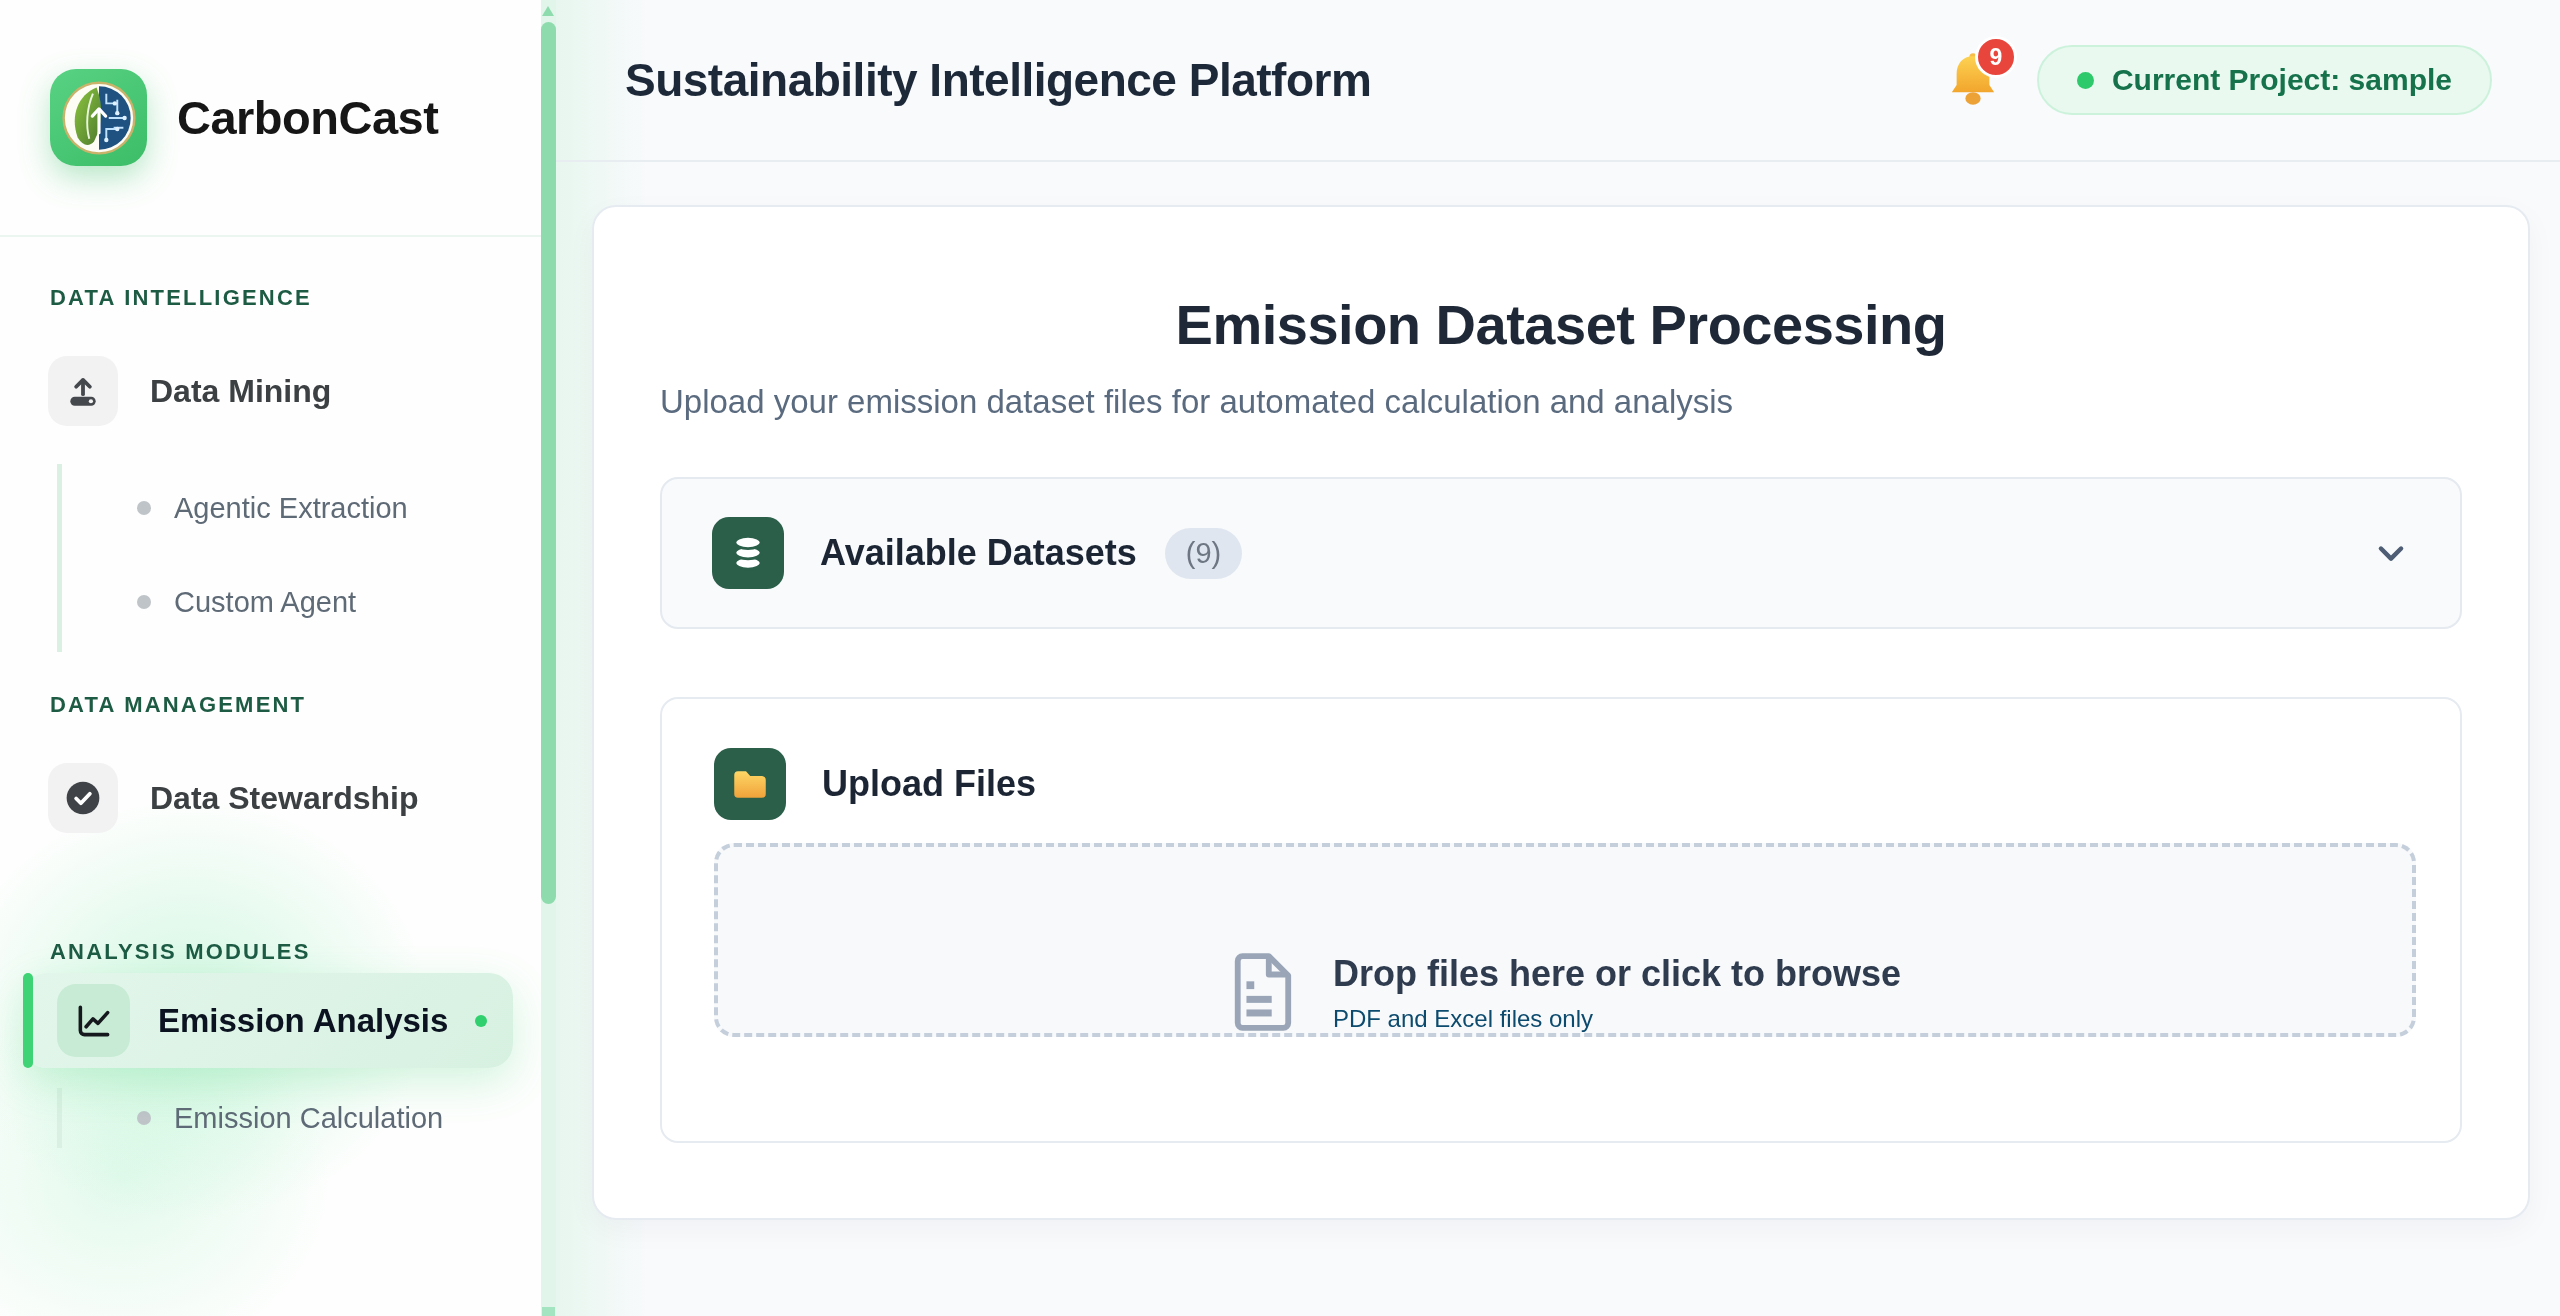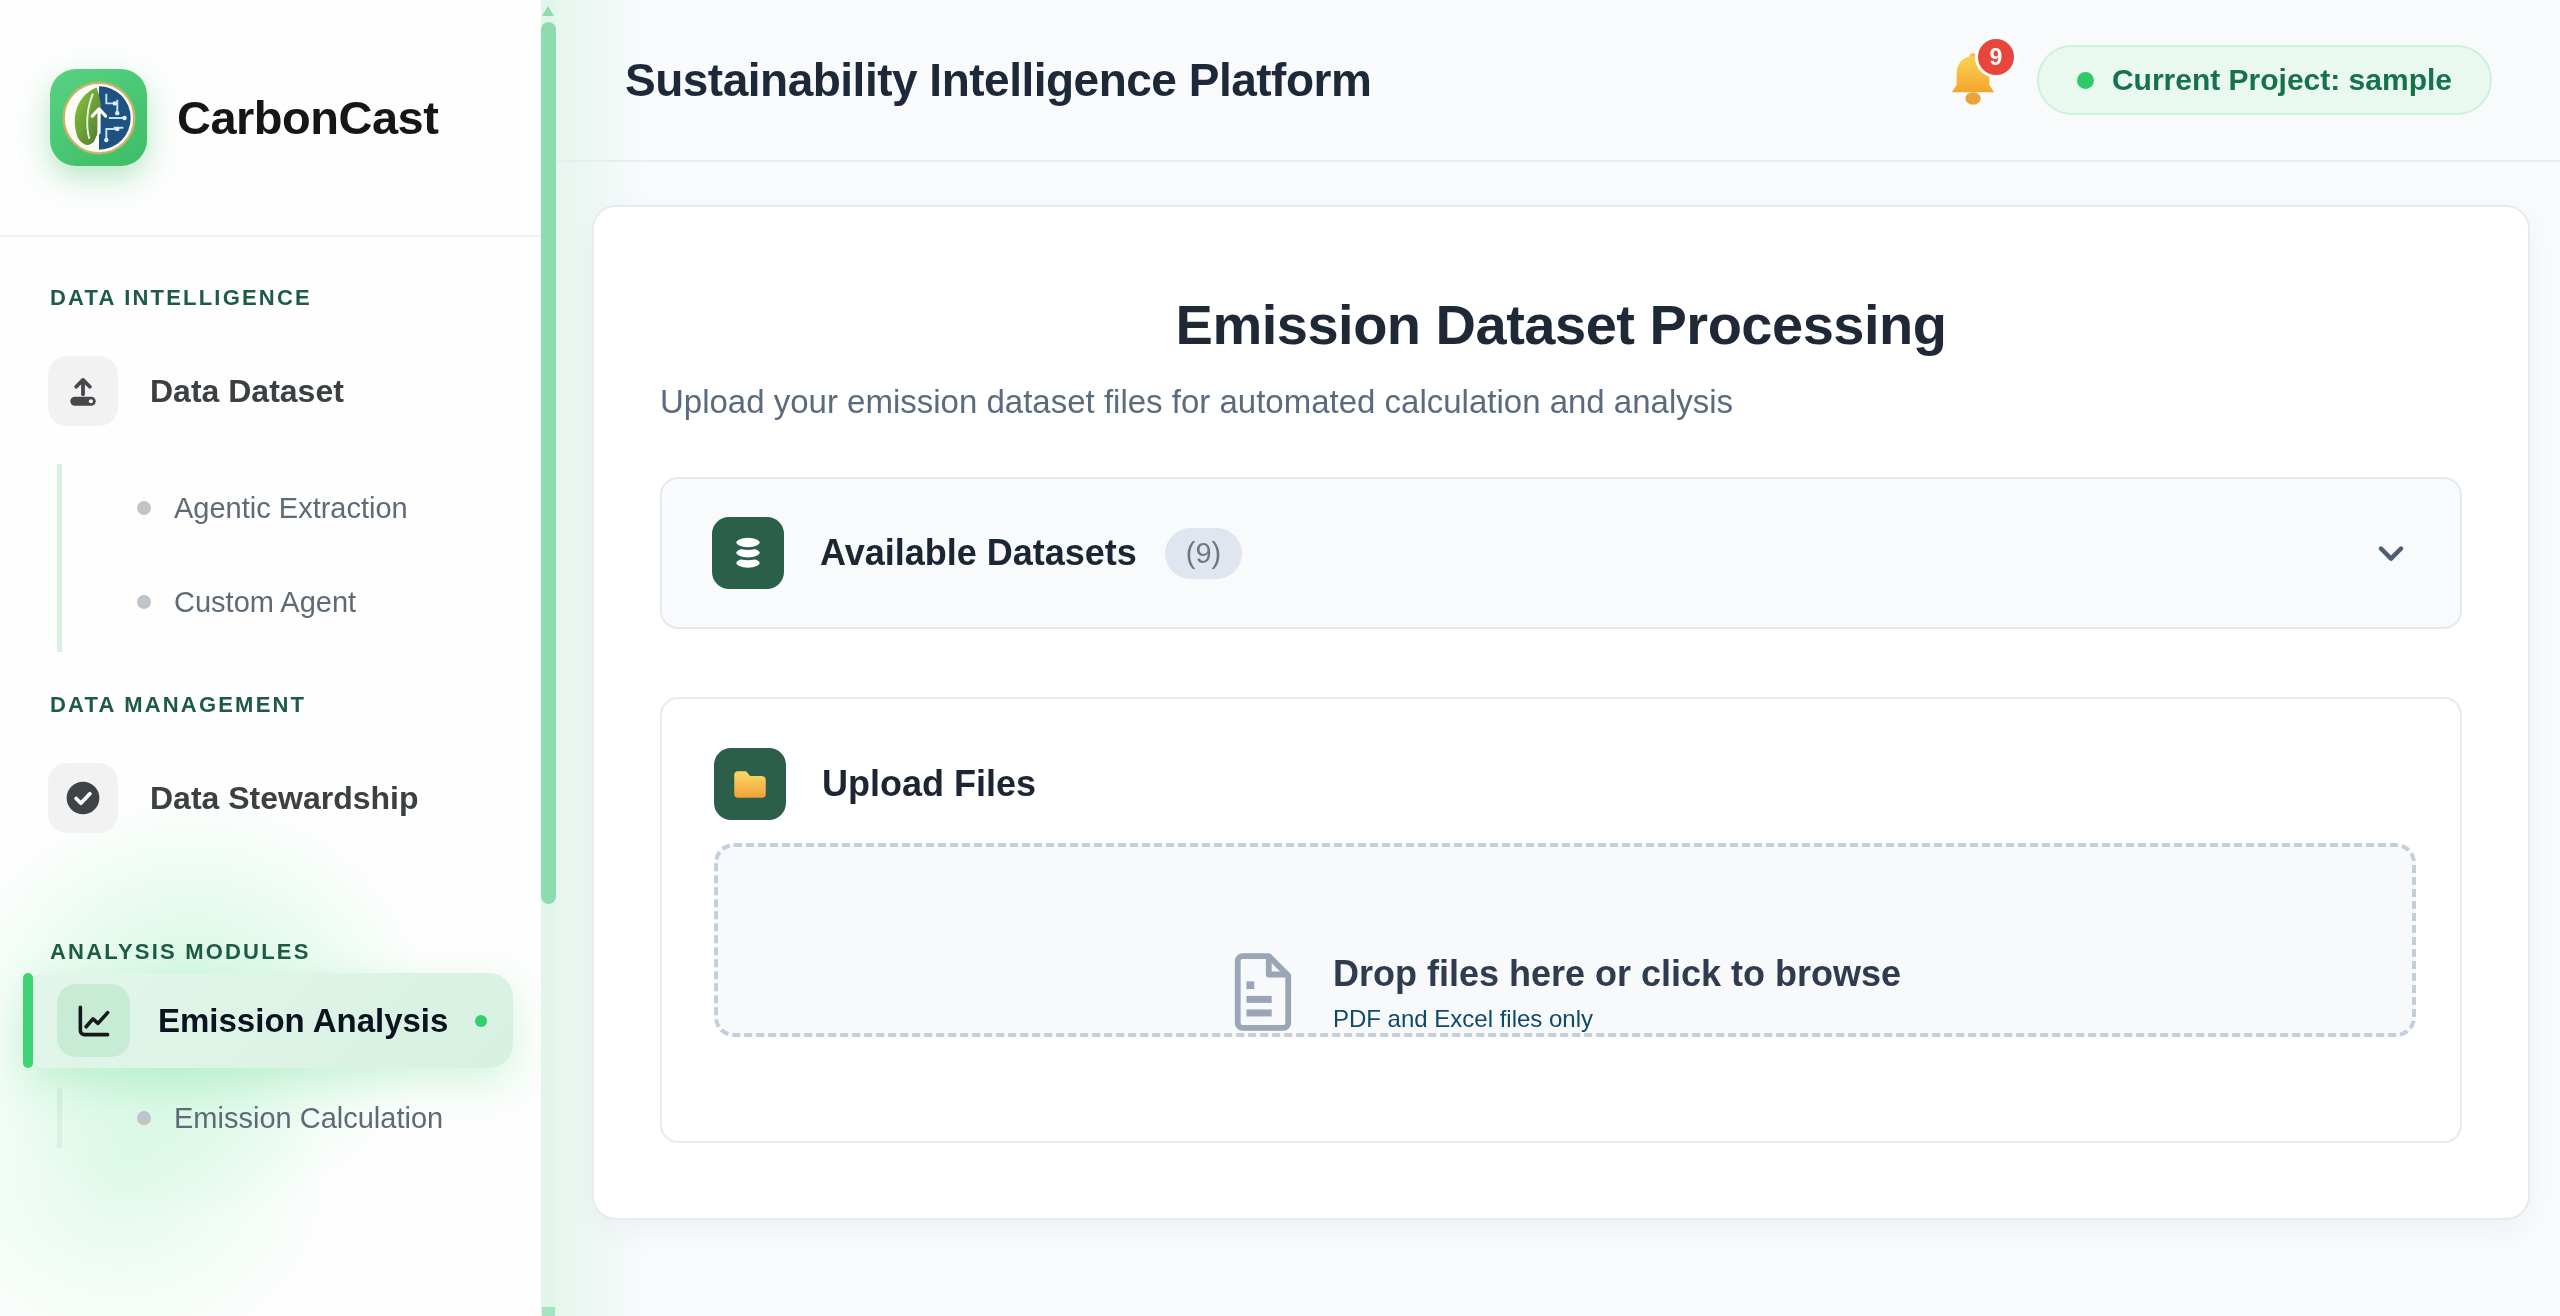--- a/index.html
+++ b/index.html
@@ -219,21 +219,21 @@
         <span class="nav-ic gray">
           <svg width="38" height="38" viewBox="0 0 36 36">
             <g stroke="#45484c" stroke-width="3.6" stroke-linecap="round" stroke-linejoin="round" fill="none">
               <path d="M18 21 V8"></path>
                 <path d="M11.5 14 L18 7.5 L24.5 14"></path>
             </g>
             <rect x="6" y="23.5" width="24" height="8.5" rx="4.2" fill="#45484c"></rect>
             <circle cx="25.5" cy="27.7" r="2" fill="#f3f3f3"></circle>
           </svg>
         </span>
-        <span class="nav-label">Data Dataset</span>
+        <span class="nav-label">Data Mining</span>
       </div>
 
       <div class="sub-group">
         <div class="sub-item">
           <span class="dot gray-dot"></span>
           <span class="sub-label">Agentic Extraction</span>
         </div>
         <div class="sub-item">
           <span class="dot gray-dot"></span>
           <span class="sub-label">Custom Agent</span>

